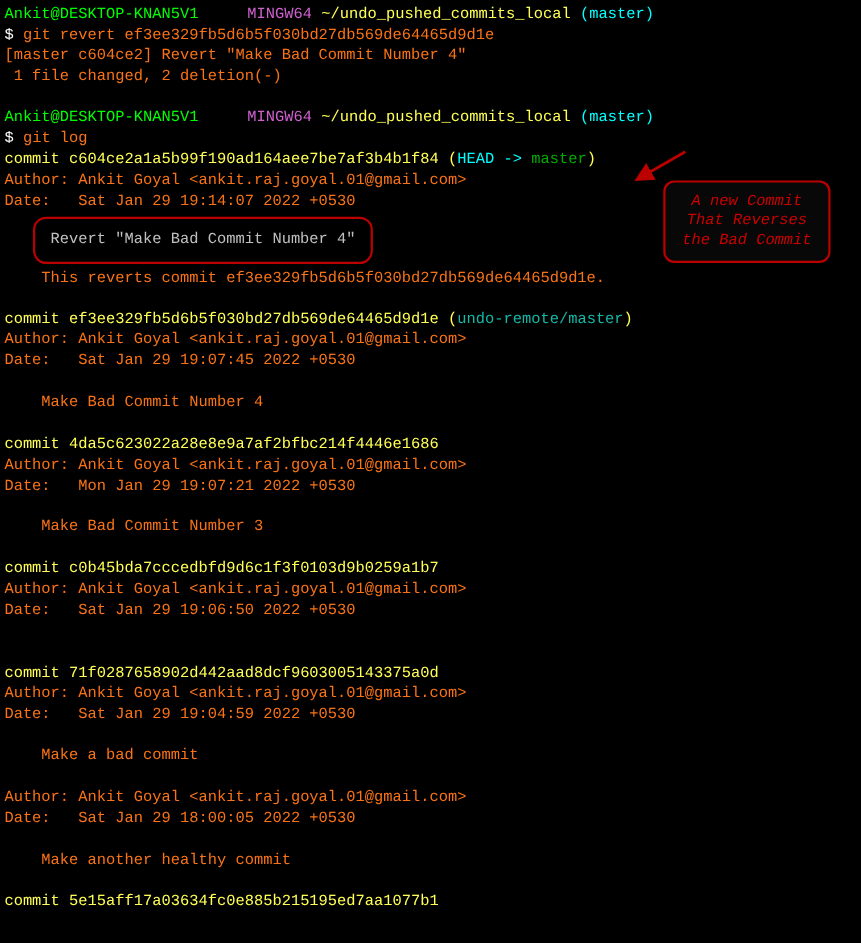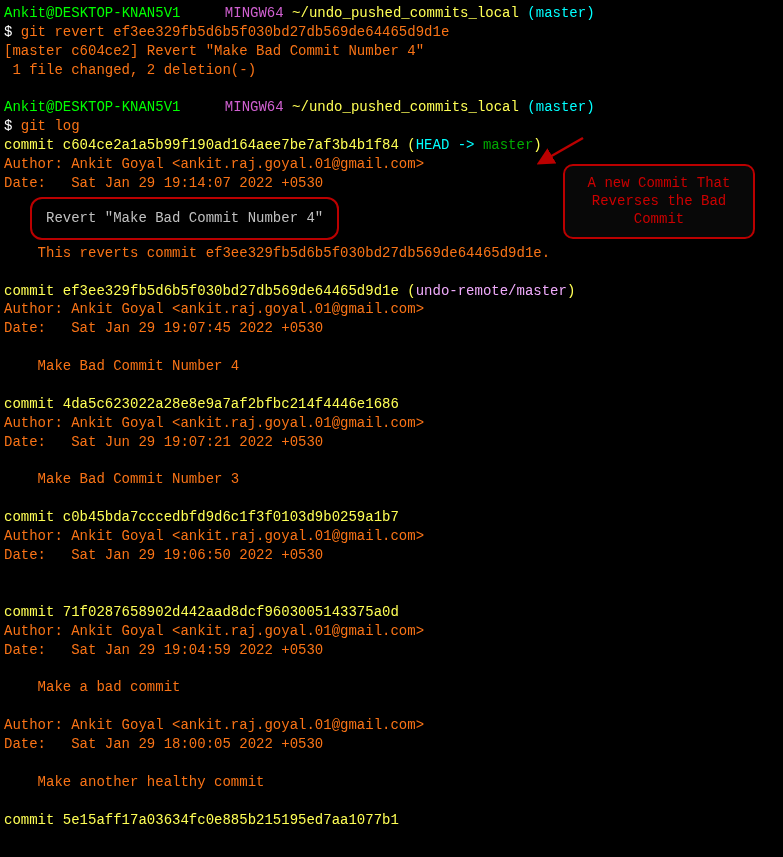--- a/index.html
+++ b/index.html
@@ -13,44 +13,45 @@
     width: 783px;
     box-sizing: border-box;
     position: relative;
   }
   .line { white-space: pre; }
   .green { color: #00ff00; }
   .purple { color: #d060d0; padding-left: 36px; }
   .yellow { color: #ffff55; }
   .cyan { color: #00ffff; }
   .dimgreen { color: #00aa00; }
-  .red { color: #f0abfc; text-align: right; }
+  .red { color: #14b8a6; text-align: right; }
   .gray { color: #f97316; font-family: Liberation Mono, monospace; }
   .dollar { color: #ffffff; }
 
   .highlight-box {
     display: inline-block;
     border: 2px solid #bb0000;
     padding: 10px 14px;
     margin-left: 26px;
     margin-top: 4px;
     margin-bottom: 4px;
     border-radius: 12px;
     color: #c0c0c0;
   }
 
   .annotation {
     position: absolute;
     right: 28px;
     top: 134px;
-    width: 192px;
+    width: 152px;
     text-align: center;
     display: flex;
     flex-direction: column;
     align-items: center;
+    font-style: italic;
   }
   .annotation-arrow {
     align-self: flex-start;
     margin-left: -30px;
     margin-bottom: -6px;
   }
   .annotation-arrow svg { display: block; }
   .annotation-box {
     border: 2px solid #bb0000;
     border-radius: 10px;
@@ -93,21 +94,21 @@
 
 <div id="commits-container">
     <div class="line"><span class="yellow">commit </span><span class="yellow">ef3ee329fb5d6b5f030bd27db569de64465d9d1e</span><span class="yellow"> (</span><span class="red">undo-remote/master</span><span class="yellow">)</span></div>
     <div class="line gray">Author: Ankit Goyal &lt;ankit.raj.goyal.01@gmail.com&gt;</div>
     <div class="line gray">Date:   Sat Jan 29 19:07:45 2022 +0530</div>
     <div class="blank"></div>
     <div class="line gray">    Make Bad Commit Number 4</div>
     <div class="blank"></div>
     <div class="line"><span class="yellow">commit </span><span class="yellow">4da5c623022a28e8e9a7af2bfbc214f4446e1686</span></div>
     <div class="line gray">Author: Ankit Goyal &lt;ankit.raj.goyal.01@gmail.com&gt;</div>
-    <div class="line gray">Date:   Sat Jun 29 19:07:21 2022 +0530</div>
+    <div class="line gray">Date:   Mon Jan 29 19:07:21 2022 +0530</div>
     <div class="blank"></div>
     <div class="line gray">    Make Bad Commit Number 3</div>
     <div class="blank"></div>
     <div class="line"><span class="yellow">commit </span><span class="yellow">c0b45bda7cccedbfd9d6c1f3f0103d9b0259a1b7</span></div>
     <div class="line gray">Author: Ankit Goyal &lt;ankit.raj.goyal.01@gmail.com&gt;</div>
     <div class="line gray">Date:   Sat Jan 29 19:06:50 2022 +0530</div>
     <div class="blank"></div>
     <div class="blank"></div>
     <div class="line"><span class="yellow">commit </span><span class="yellow">71f0287658902d442aad8dcf9603005143375a0d</span></div>
     <div class="line gray">Author: Ankit Goyal &lt;ankit.raj.goyal.01@gmail.com&gt;</div>

